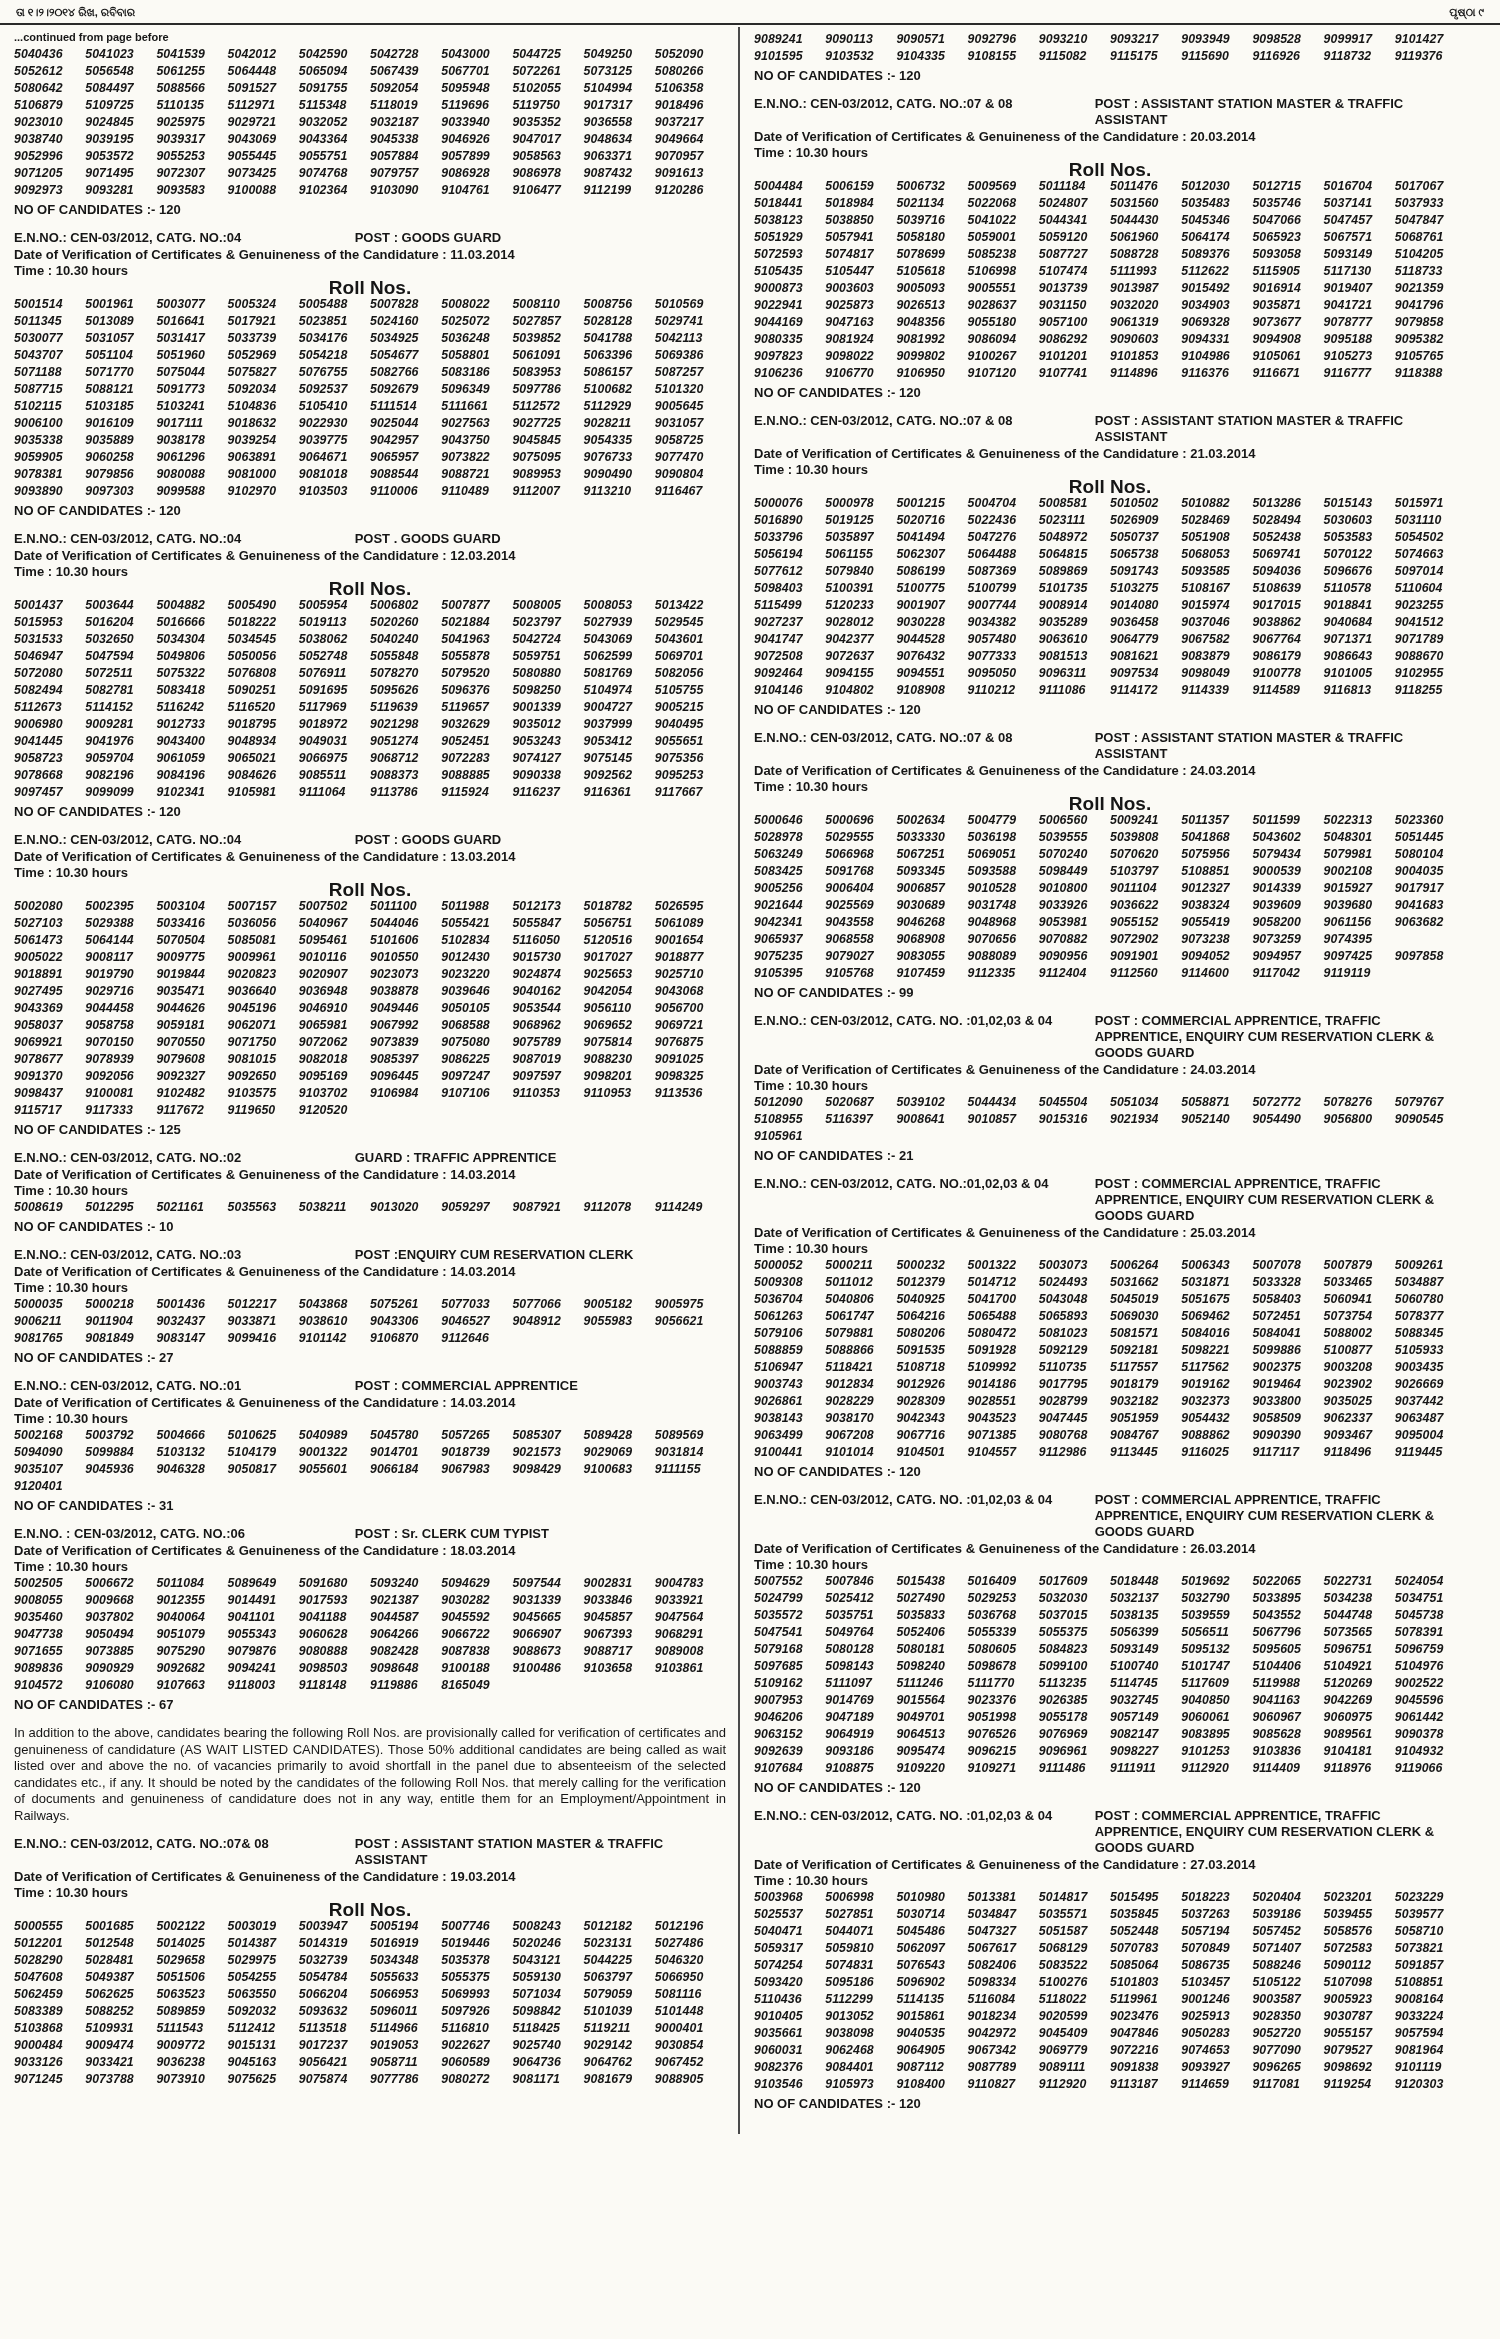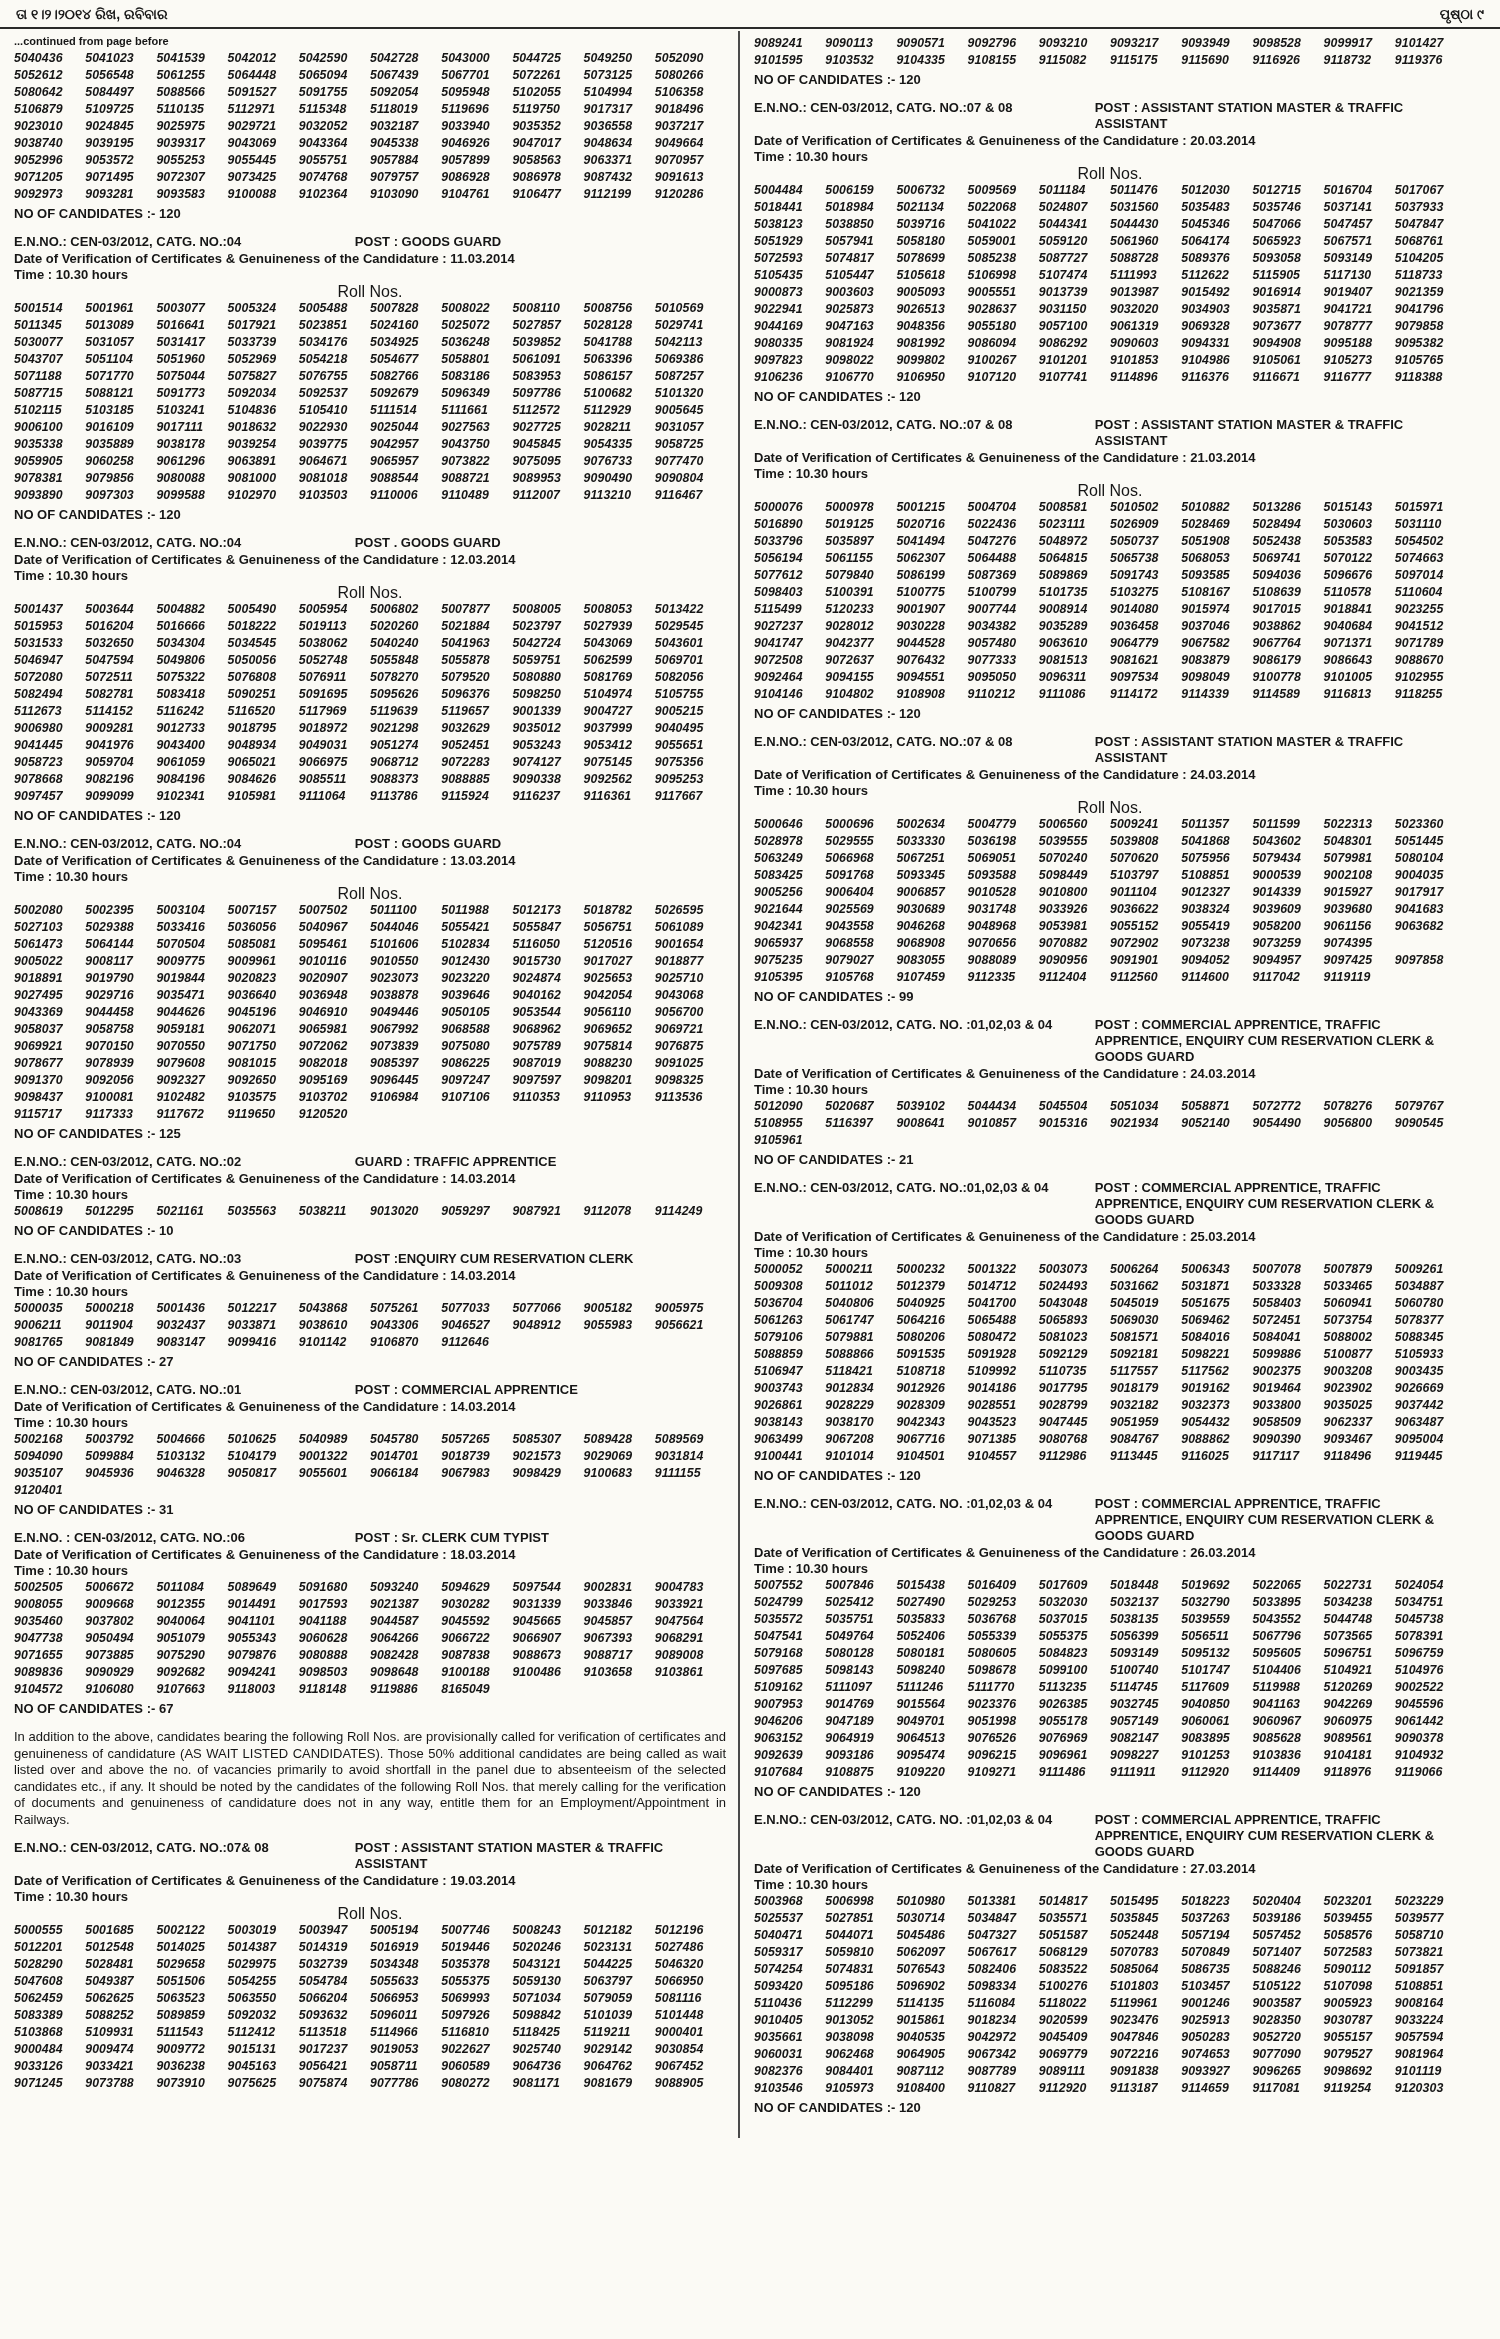--- a/index.html
+++ b/index.html
@@ -10,33 +10,33 @@
     background:#e9e7e0;
   }
   .page {
     width:1500px; min-height:2339px;
     background:#fbfaf5; color:#161616;
     padding:4px 0 10px 0;
   }
   .topbar {
     display:flex; justify-content:space-between;
     padding:2px 16px 4px 16px;
-    font-size:14px; font-weight:bold;
+    font-size:11px; font-weight:bold;
     border-bottom:2px solid #2a2a2a;
   }
   .cols { display:flex; align-items:stretch; }
   .col { width:738px; padding:6px 12px 10px 14px; }
   .divider { width:2px; background:#4a4a4a; margin-top:2px; }
   .sec { margin:0 0 12px 0; }
   .note { font-size:11px; font-weight:bold; margin-bottom:3px; }
   .sec-head { display:flex; font-weight:bold; font-size:13px; line-height:16px; margin-bottom:1px;justify-content:space-between; }
   .enno { width:47%; }
   .post { width:53%; padding-left:6px; }
   .hline { font-weight:bold; font-size:13px; line-height:16px; }
-  .roll-label { text-align:center; font-weight:normal; font-size:16px; line-height:17px; }
+  .roll-label { text-align:center; font-weight:bold; font-size:19px; line-height:17px; }
   .rollgrid { margin-top:0;font-style:italic; }
   .grid-row {
     display:grid; grid-template-columns:repeat(10,1fr);
     font-size:12.3px; font-weight:bold; line-height:17px;
     letter-spacing:0.1px;
   }
   .cell { white-space:nowrap; }
   .count { font-weight:bold; font-size:13px; line-height:17px; margin-top:2px; }
   .para {
     font-weight:normal; font-size:13px; line-height:16.5px;

